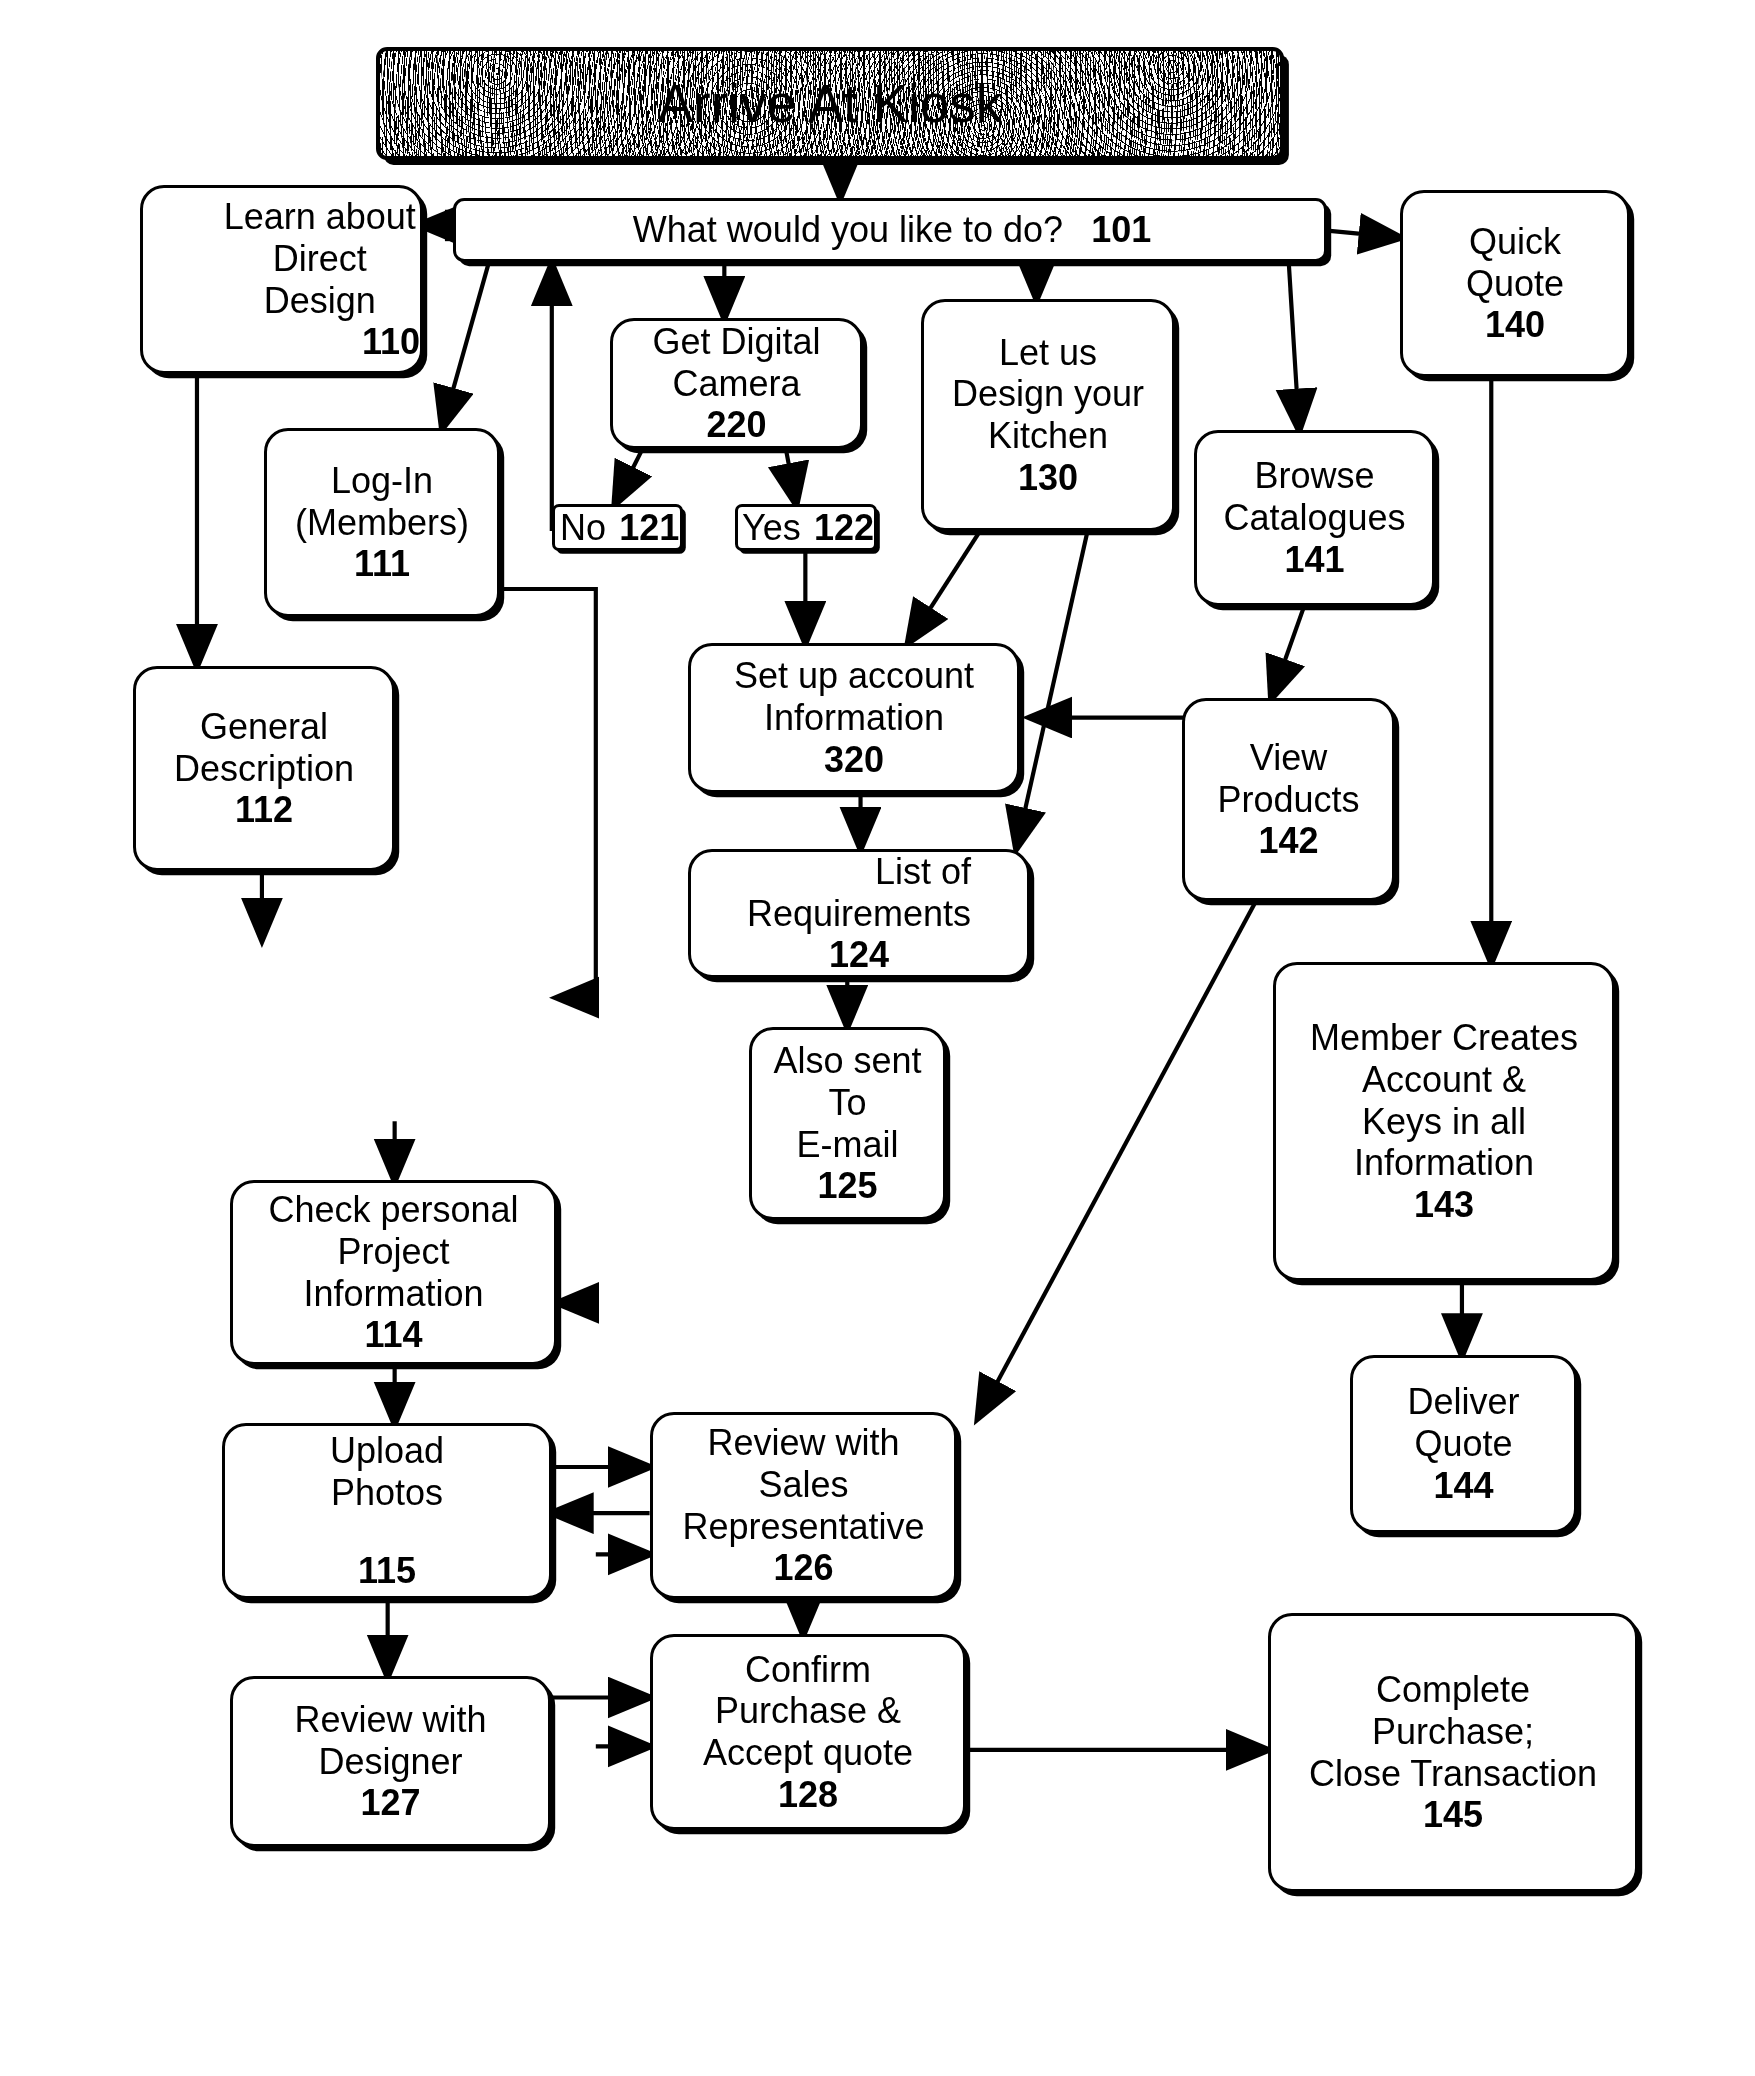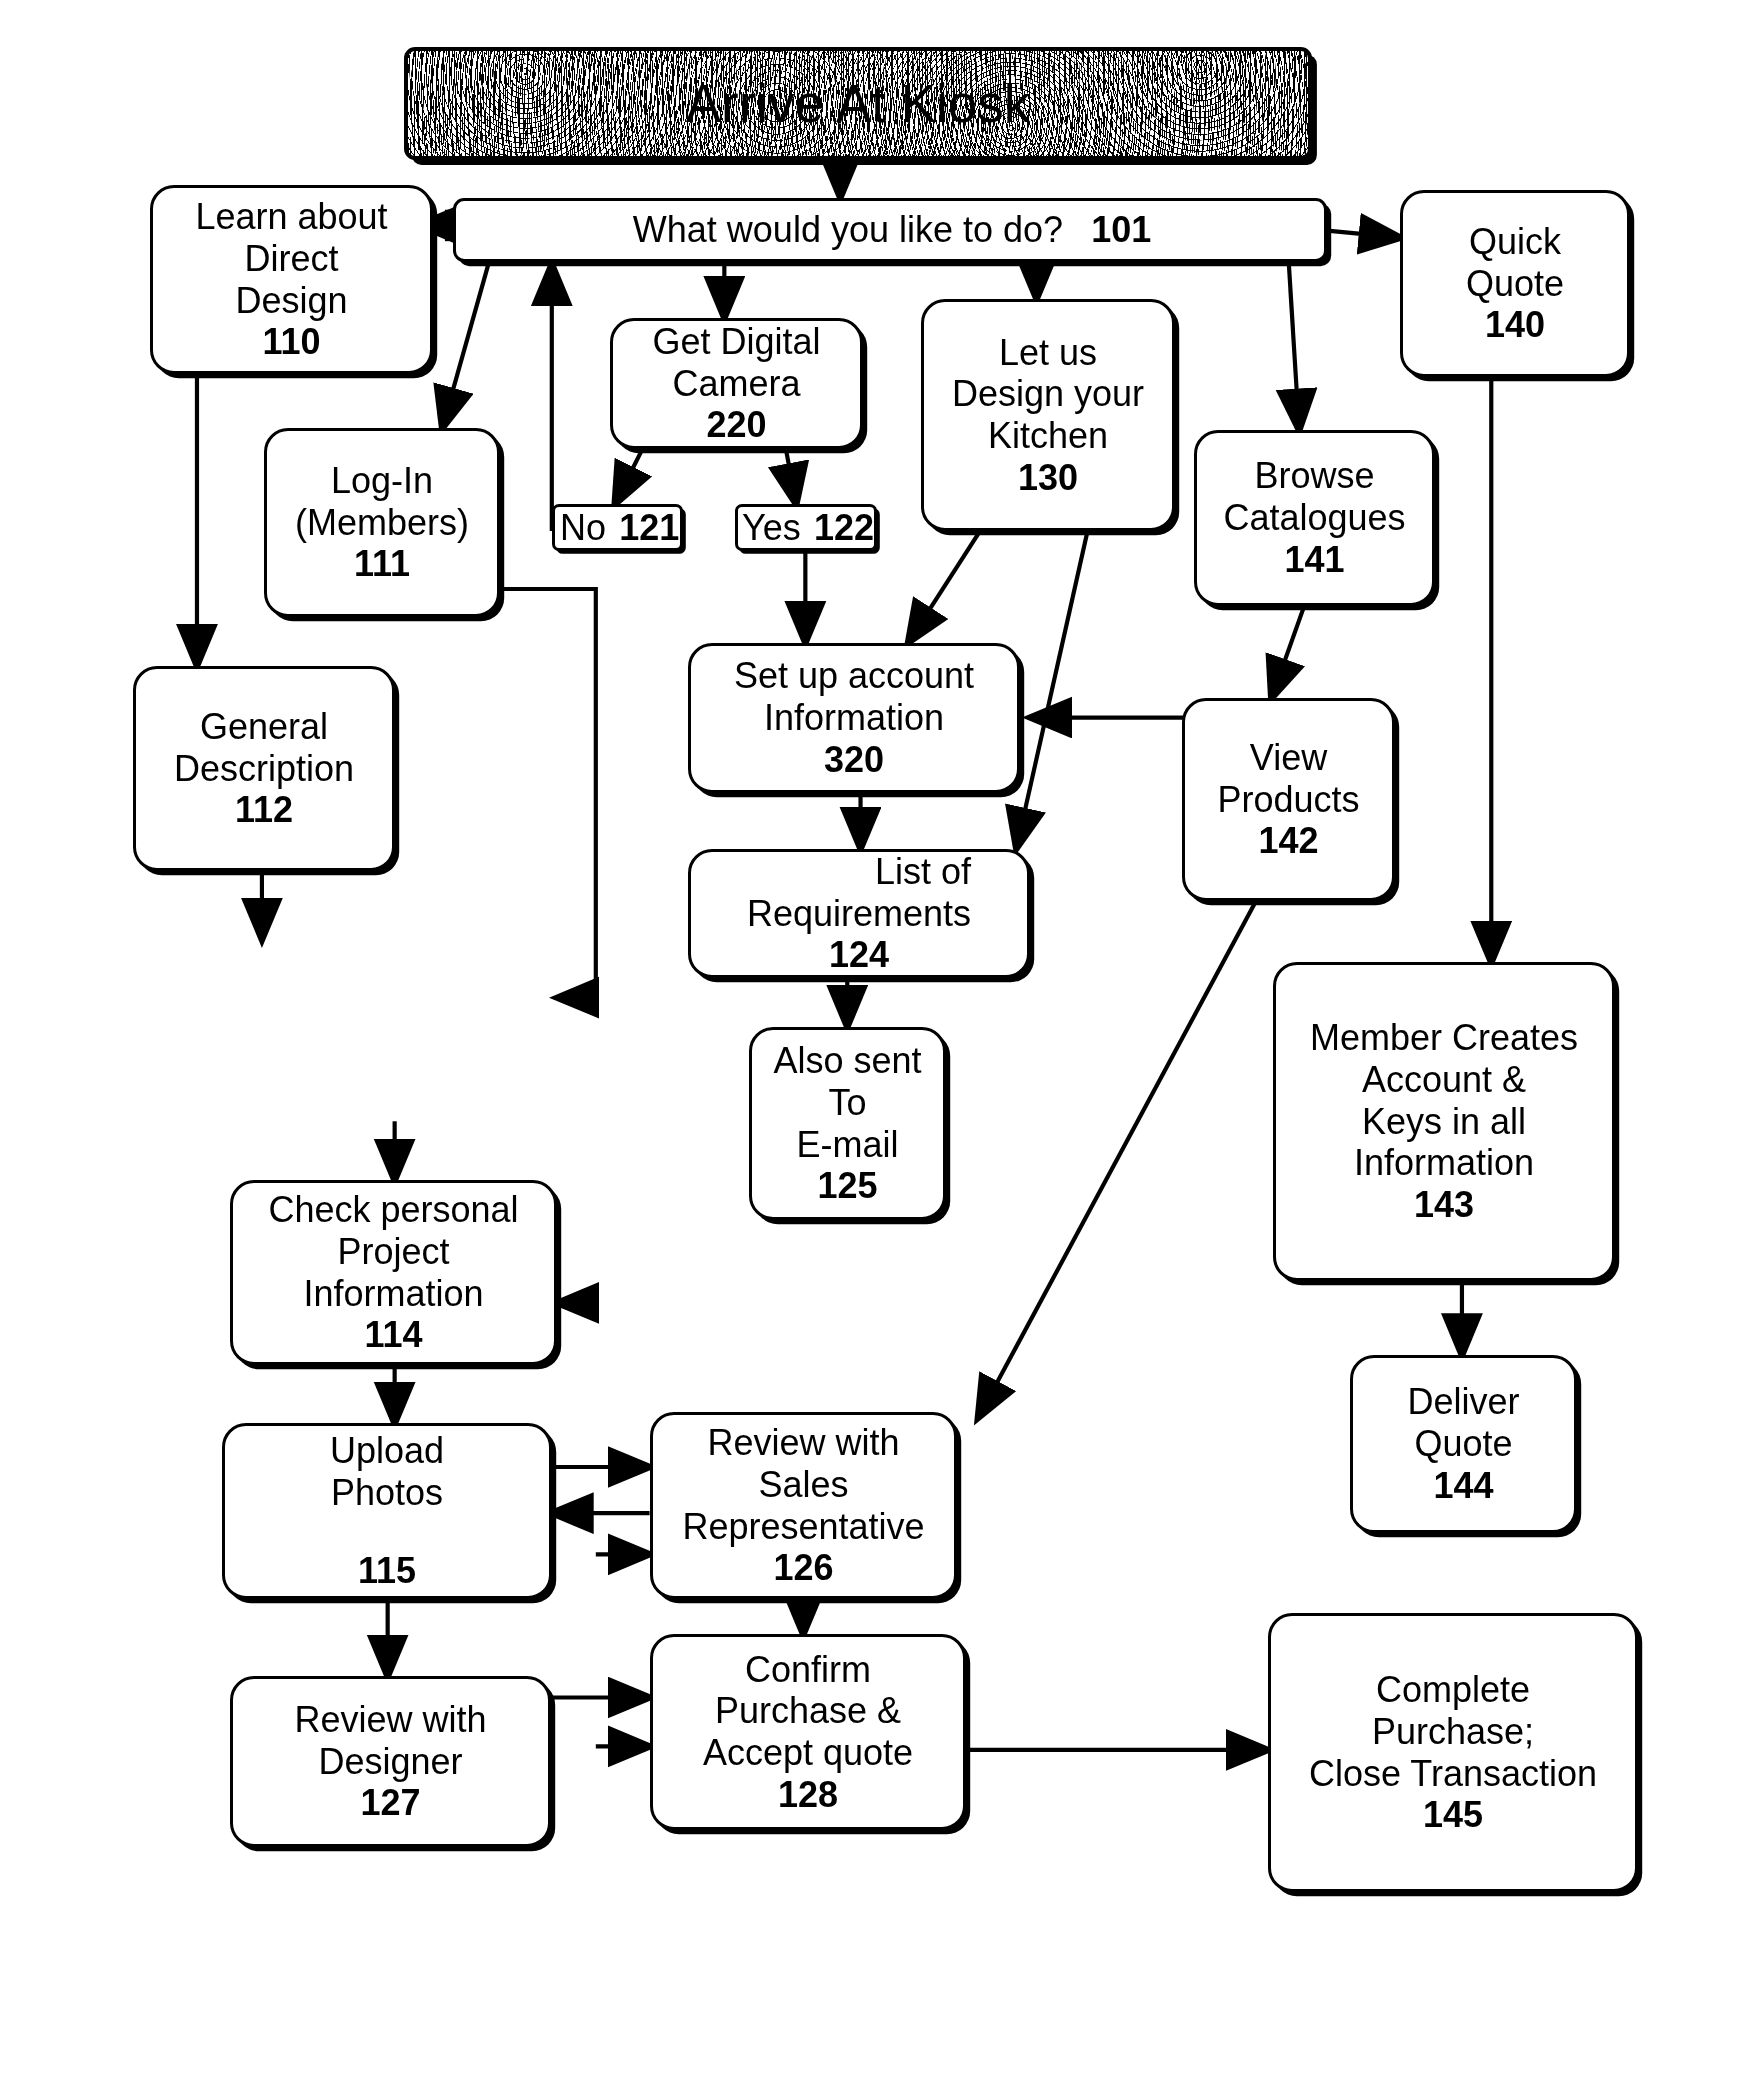--- a/index.html
+++ b/index.html
@@ -156,30 +156,30 @@
       <path d="M 640,300 L 640,345"></path>
       <path d="M 640,322 L 655,322"></path>
 
       <path d="M 790,760 L 790,395"></path>
     </g>
     <g stroke="#000" stroke-width="6" fill="none" marker-end="url(#ah)">
       <path d="M 790,420 L 790,378"></path>
     </g>
   </svg>
 
-  <div class="node n-title t76" style="left:404px; top:47px; width:908px; height:113px;align-items:center;">
+  <div class="node n-title t76" style="left:376px; top:47px; width:908px; height:113px;align-items:center;">
     <span class="lbl">Arrive At Kiosk</span>
   </div>
 
   <div class="node n-bar t52" style="left:453px; top:198px; width:874px; height:64px; flex-direction:row; gap:24px;">
     <span class="lbl">What would you like to do?</span>
     <span class="ref">101</span>
   </div>
 
-  <div class="node t52" style="left:150px; top:185px; width:283px; height:189px;">
+  <div class="node t52" style="left:140px; top:185px; width:283px; height:189px;align-items:flex-end;">
     <span class="lbl">Learn about
 Direct
 Design</span>
     <span class="ref">110</span>
   </div>
 
   <div class="node t52" style="left:264px; top:428px; width:236px; height:189px;">
     <span class="lbl">Log-In
 (Members)</span>
     <span class="ref">111</span>

